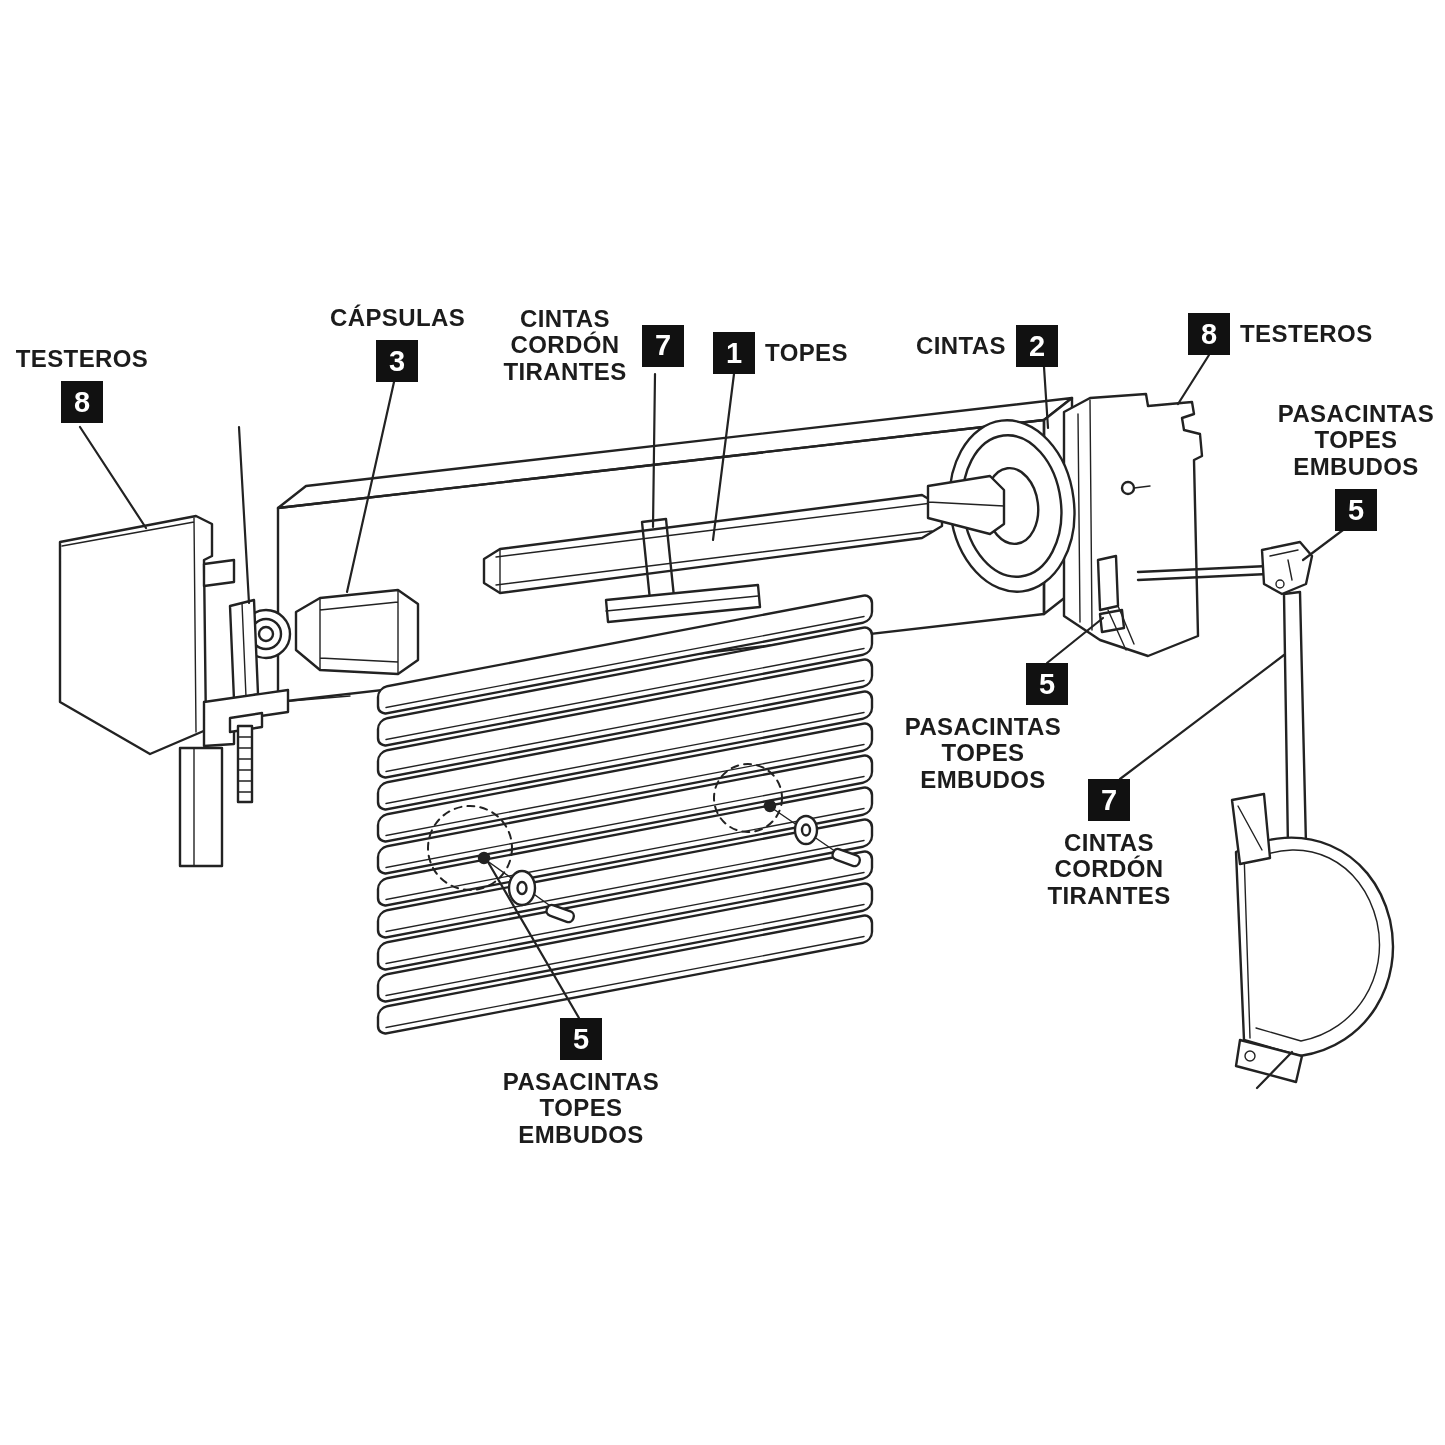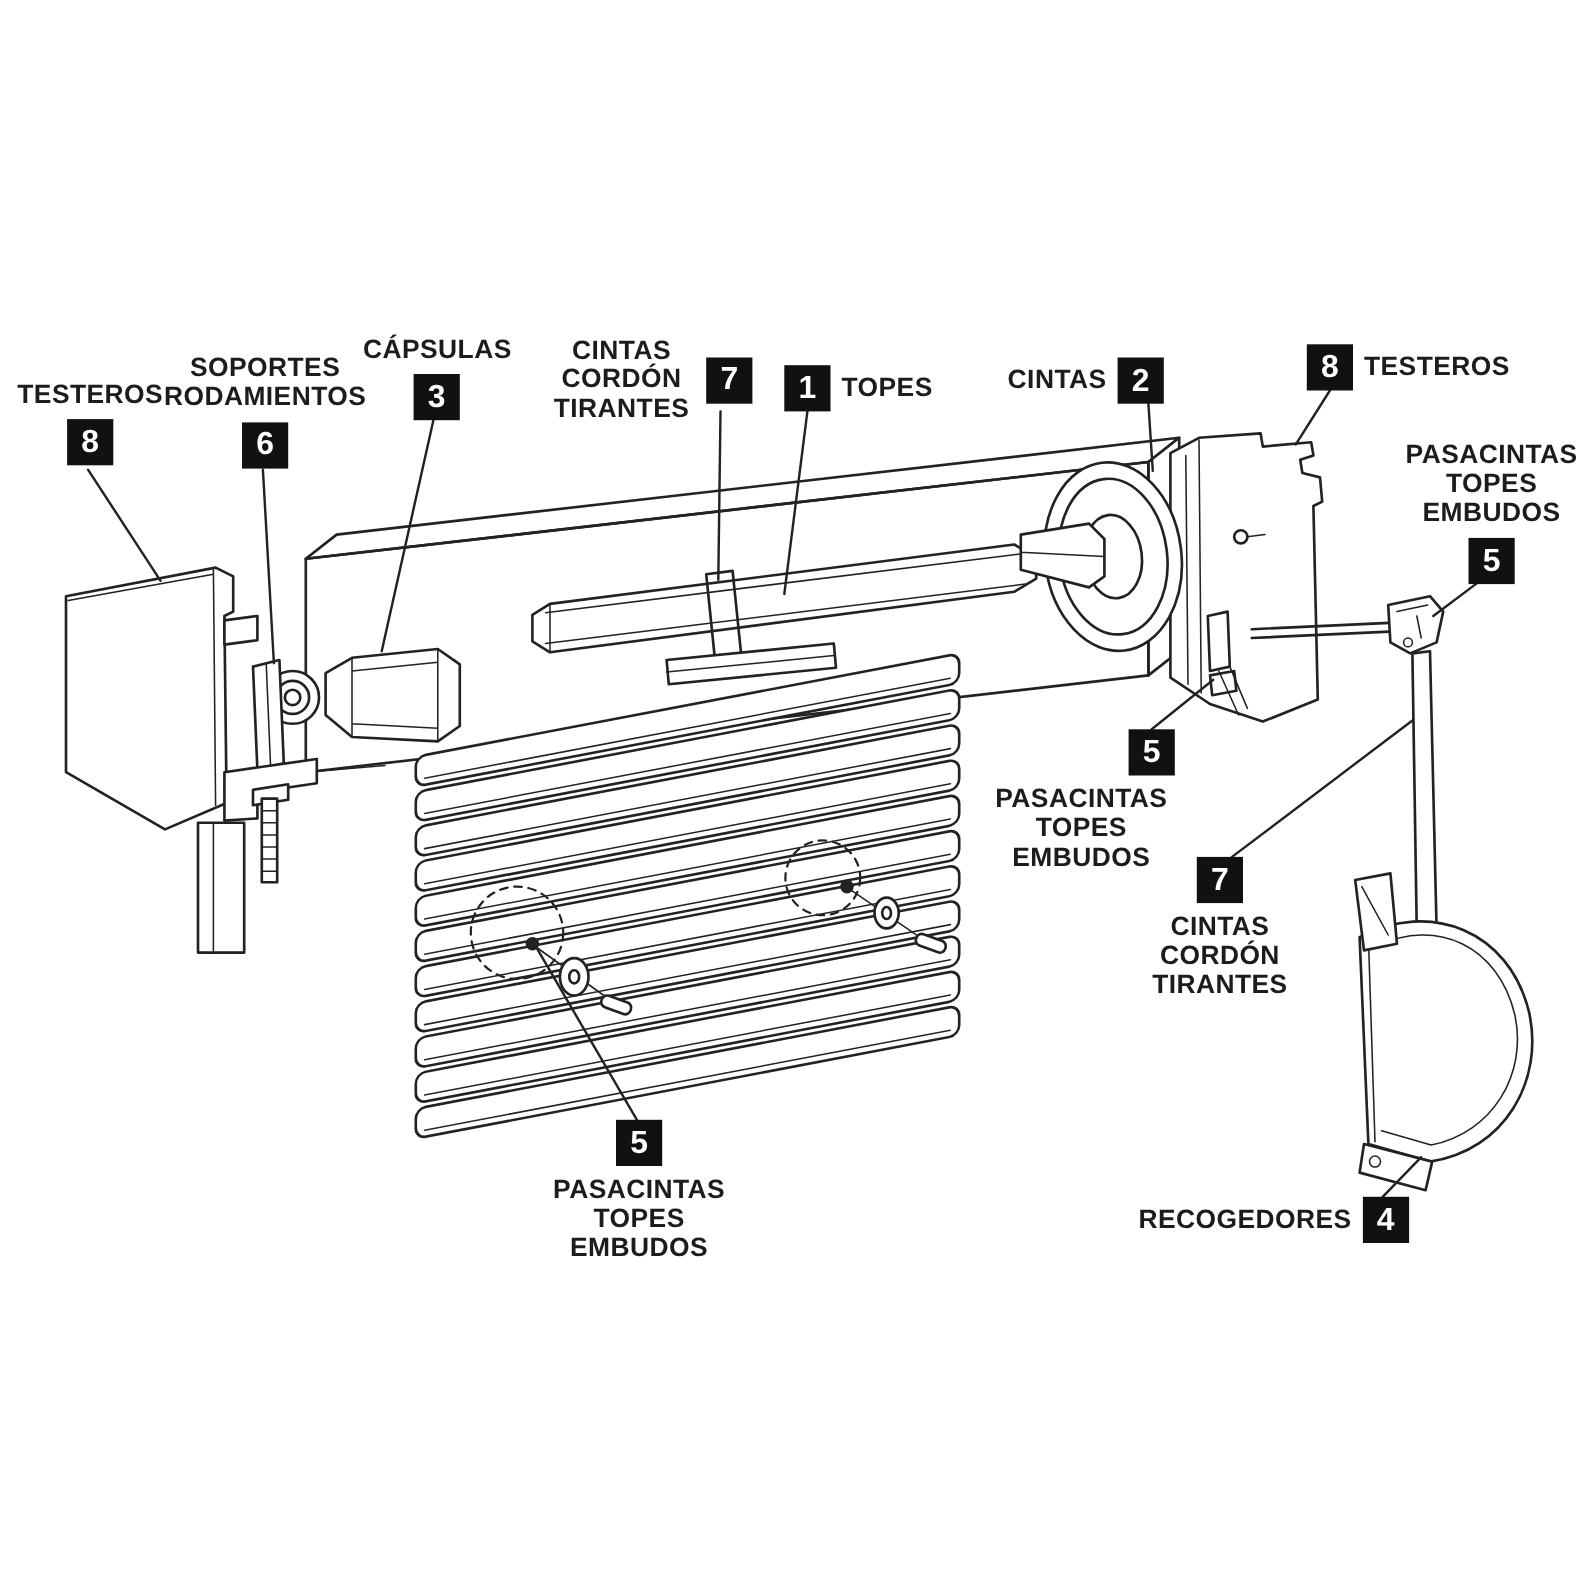--- a/index.html
+++ b/index.html
@@ -186,25 +186,20 @@
       <line class="leader" x1="579" y1="1018" x2="488" y2="862"></line>
       <line class="leader" x1="1257" y1="1088" x2="1292" y2="1052"></line>
     </g>
   </svg>
 
   <div class="group col" style="left:12px; top:346px; width:140px">
     <div class="caption">TESTEROS</div>
     <div class="badge">8</div>
   </div>
 
-  <div class="group col" style="left:146px; top:322px; width:190px">
-    <div class="caption">SOPORTES
-RODAMIENTOS</div>
-    <div class="badge">6</div>
-  </div>
 
   <div class="group col" style="left:330px; top:305px; width:134px">
     <div class="caption">CÁPSULAS</div>
     <div class="badge">3</div>
   </div>
 
   <div class="group row" style="left:498px; top:306px">
     <div class="caption" style="width:134px">CINTAS
 CORDÓN
 TIRANTES</div>
@@ -247,18 +242,14 @@
 TIRANTES</div>
   </div>
 
   <div class="group col" style="left:497px; top:1018px; width:168px">
     <div class="badge">5</div>
     <div class="caption">PASACINTAS
 TOPES
 EMBUDOS</div>
   </div>
 
-  <div class="group row" style="left:1035px; top:1088px">
-    <div class="caption">RECOGEDORES</div>
-    <div class="badge">4</div>
-  </div>
 
 </div>
 
 </body></html>

